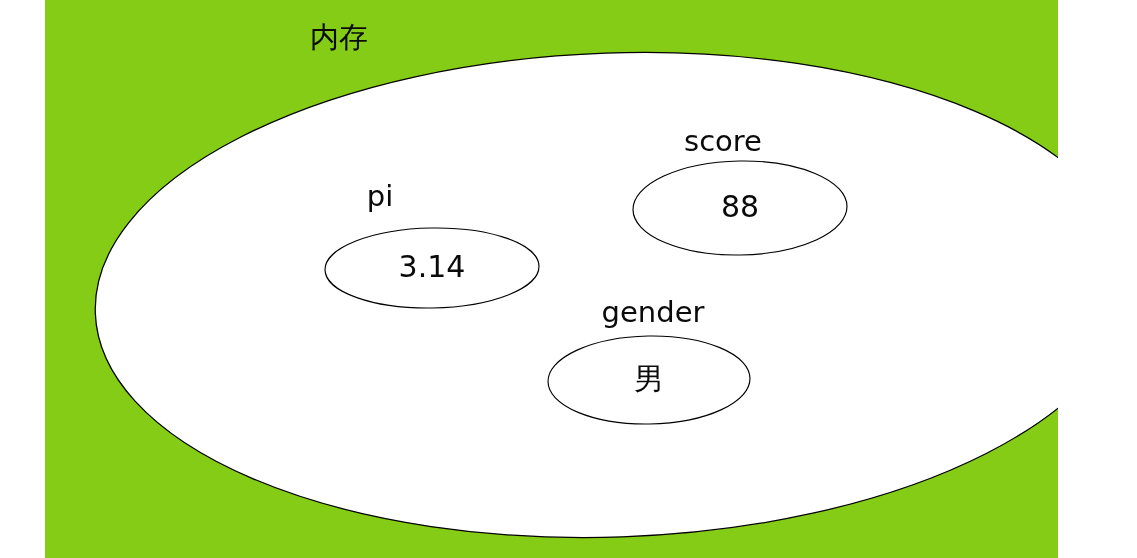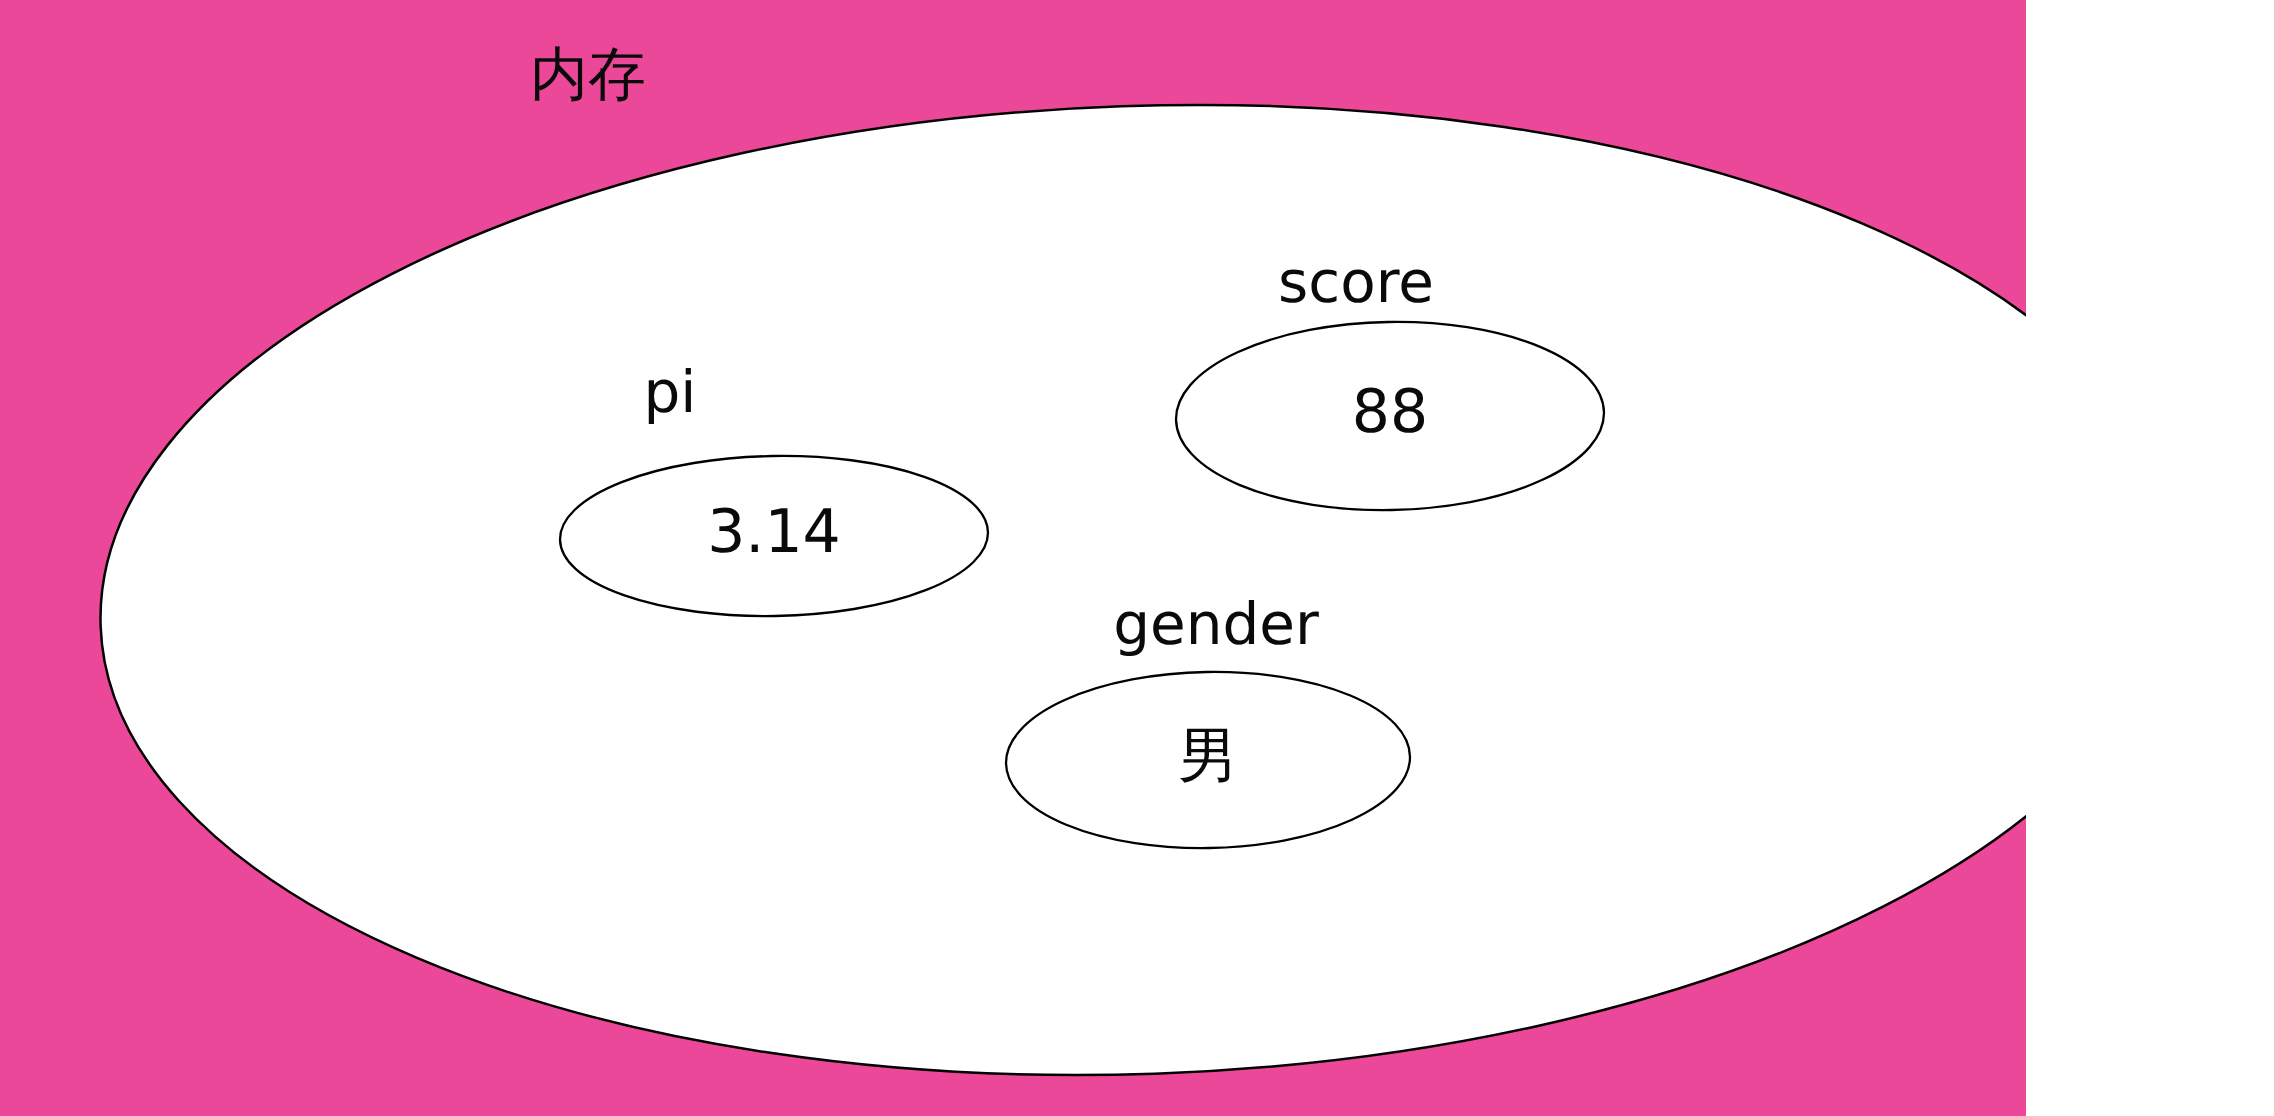--- a/index.html
+++ b/index.html
@@ -8,22 +8,23 @@
     padding: 0;
     background: #ffffff;
   }
   body {
     font-family: "DejaVu Sans", "Liberation Sans", sans-serif;
   }
   #canvas {
     position: relative;
     width: 1013px;
     height: 558px;
-    background: #ec4899;
+    background: #84cc16;
     overflow: hidden;
+    margin-left: 45px;
   }
   #diagram-svg {
     position: absolute;
     left: 0;
     top: 0;
     width: 1137px;
     height: 558px;
     display: block;
   }
   .shape-ellipse {

